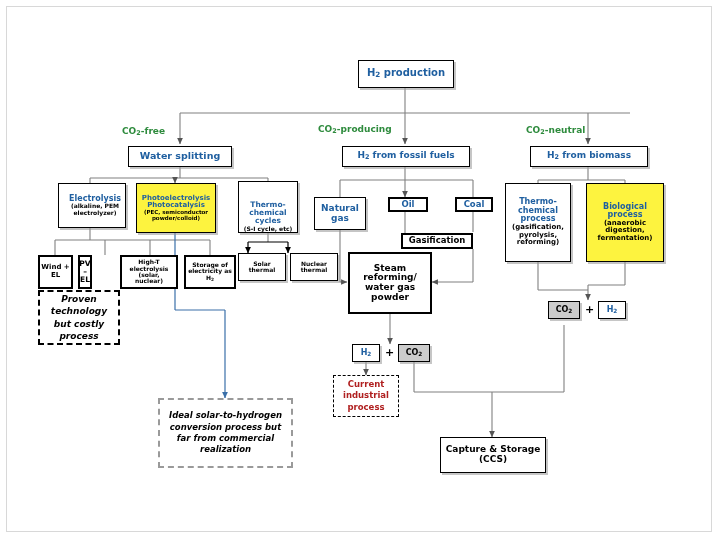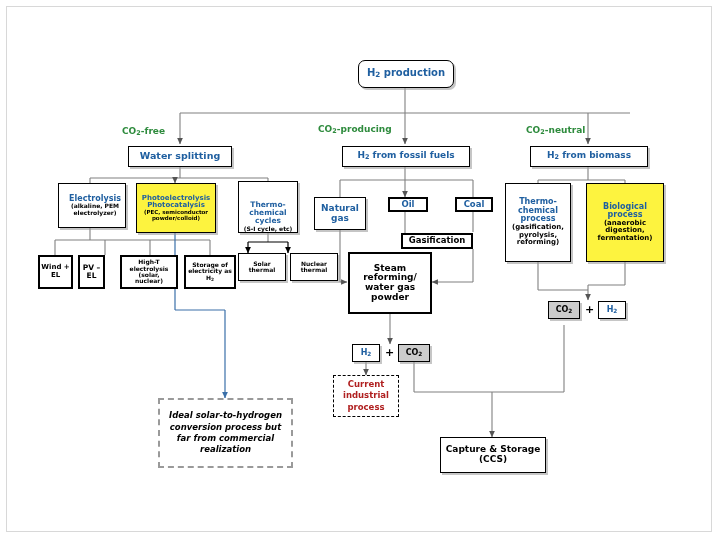--- a/index.html
+++ b/index.html
@@ -148,21 +148,21 @@
       <path d="M492,392 L564,392"></path>
     </g>
 
     <g stroke="#3a6fa8" stroke-width="1.2" fill="none">
       <path d="M175,233 L175,310"></path>
       <path d="M175,310 L225,310"></path>
       <path d="M225,310 L225,398" marker-end="url(#ahB)"></path>
     </g>
   </svg>
 
-  <div class="node bx-grey title t-blue" style="left:358px;top:60px;width:96px;height:28px;font-size:10px;border-radius:7px;">
+  <div class="node bx-grey title t-blue" style="left:358px;top:60px;width:96px;height:28px;font-size:10px;">
     <span>H<sub>2</sub> production</span>
   </div>
 
   <div class="branch-label" style="left:122px;top:126px;">
     <span>CO<sub>2</sub>-free</span>
   </div>
   <div class="branch-label" style="left:318px;top:124px;">
     <span>CO<sub>2</sub>-producing</span>
   </div>
   <div class="branch-label" style="left:526px;top:125px;">
@@ -190,37 +190,40 @@
   </div>
 
   <div class="node bx-thin" style="left:238px;top:181px;width:60px;height:52px;justify-content:flex-end;">
     <span class="title t-blue" style="font-size:7.5px;">Thermo-chemical cycles</span>
     <span class="tiny t-black">(S-I cycle, etc)</span>
   </div>
 
   <div class="node bx-thick" style="left:38px;top:255px;width:35px;height:34px;">
     <span class="sub t-black" style="font-size:7px;">Wind + EL</span>
   </div>
-  <div class="node bx-thick" style="left:78px;top:255px;width:27px;height:34px;">
+  <div class="node bx-thick" style="left:78px;top:255px;width:14px;height:34px;">
     <span class="sub t-black" style="font-size:7.5px;">PV – EL</span>
   </div>
   <div class="node bx-thick" style="left:120px;top:255px;width:58px;height:34px;">
     <span class="tiny t-black" style="padding:0 2px;">High-T electrolysis (solar, nuclear)</span>
   </div>
   <div class="node bx-thick" style="left:184px;top:255px;width:52px;height:34px;">
     <span class="tiny t-black" style="padding:0 2px;">Storage of electricity as H<sub>2</sub></span>
   </div>
 
   <div class="node bx-grey" style="left:238px;top:253px;width:48px;height:28px;">
     <span class="tiny t-black">Solar thermal</span>
   </div>
   <div class="node bx-grey" style="left:290px;top:253px;width:48px;height:28px;">
     <span class="tiny t-black">Nuclear thermal</span>
   </div>
 
+  <div class="node dash-black" style="left:38px;top:290px;width:82px;height:55px;">
+    <span class="note" style="padding:0 3px;">Proven technology but costly process</span>
+  </div>
 
   <div class="node bx-thin t-blue title" style="left:314px;top:197px;width:52px;height:33px;font-size:9px;">
     <span>Natural</span>
     <span>gas</span>
   </div>
   <div class="node bx-thick t-blue title" style="left:388px;top:197px;width:40px;height:15px;font-size:8.5px;">
     <span>Oil</span>
   </div>
   <div class="node bx-thick t-blue title" style="left:455px;top:197px;width:38px;height:15px;font-size:8.5px;">
     <span>Coal</span>

